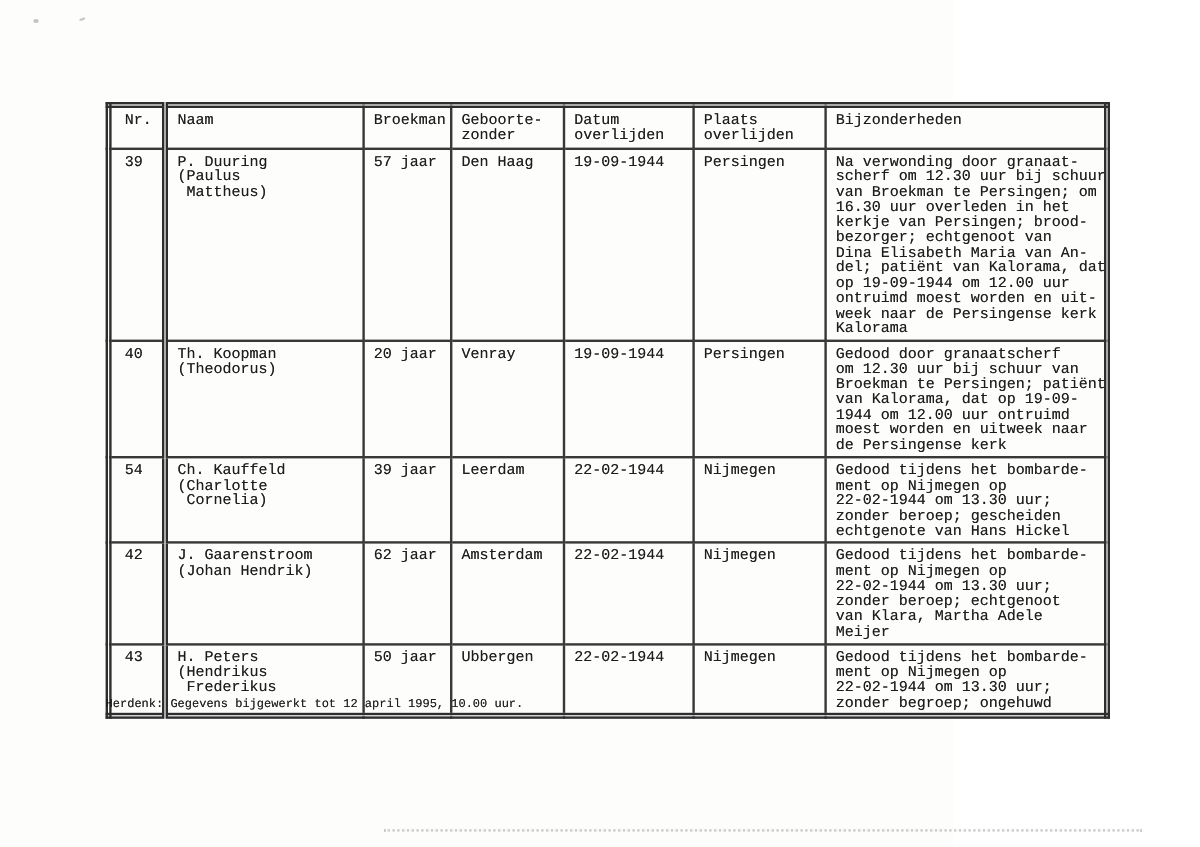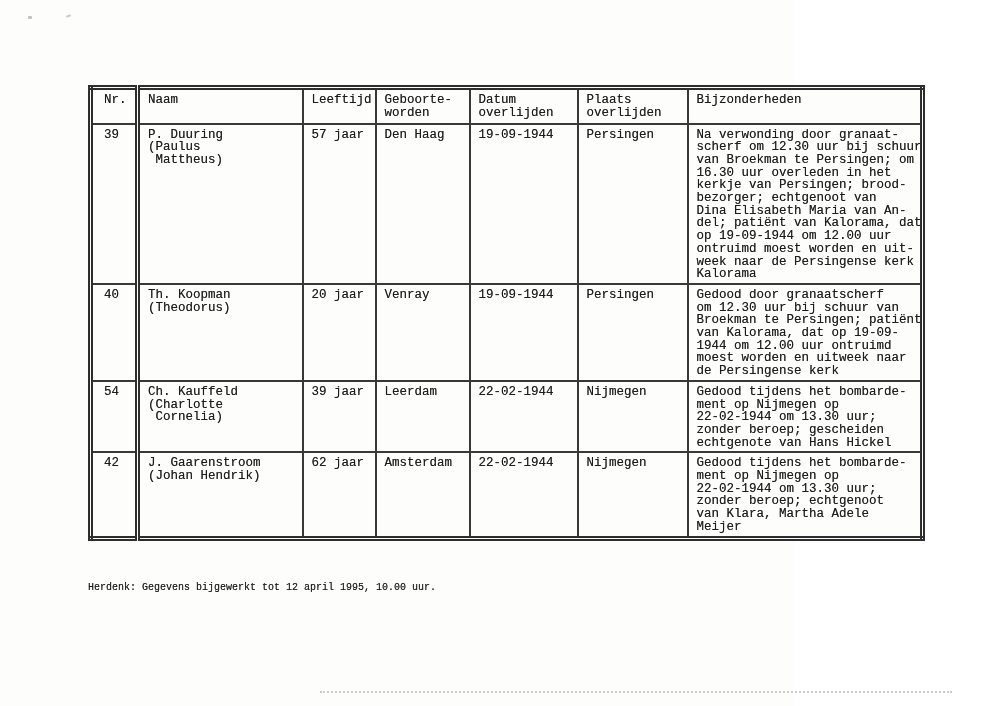--- a/index.html
+++ b/index.html
@@ -94,23 +94,23 @@
         <col class="w-leef">
         <col class="w-geb">
       <col class="w-dat">
         <col class="w-pla">
         <col class="w-bij">
     </colgroup>
     <thead>
       <tr style="height:36px;">
         <th class="col-nr">Nr.</th>
         <th>Naam</th>
-        <th>Leeftijd</th>
+        <th>Broekman</th>
         <th>Geboorte-
-worden</th>
+zonder</th>
         <th>Datum
 overlijden</th>
         <th>Plaats
 overlijden</th>
         <th>Bijzonderheden</th>
       </tr>
     </thead>
     <tbody>
       <tr style="height:155px;padding-left:40px;">
         <td class="col-nr">39</td>
@@ -173,20 +173,34 @@
         <td>Amsterdam</td>
         <td>22-02-1944</td>
         <td>Nijmegen</td>
         <td>Gedood tijdens het bombarde-
 ment op Nijmegen op
 22-02-1944 om 13.30 uur;
 zonder beroep; echtgenoot
 van Klara, Martha Adele
 Meijer</td>
       </tr>
+      <tr style="height:54px;">
+        <td class="col-nr">43</td>
+        <td>H. Peters
+(Hendrikus
+ Frederikus</td>
+        <td>50 jaar</td>
+        <td>Ubbergen</td>
+        <td>22-02-1944</td>
+        <td>Nijmegen</td>
+        <td>Gedood tijdens het bombarde-
+ment op Nijmegen op
+22-02-1944 om 13.30 uur;
+zonder begroep; ongehuwd</td>
+      </tr>
     </tbody>
   </table>
 
   <div class="footer-note">Herdenk: Gegevens bijgewerkt tot 12 april 1995, 10.00 uur.</div>
 
   <div class="scan-edge-artifact"></div>
 
 </div>
 
 </body></html>

